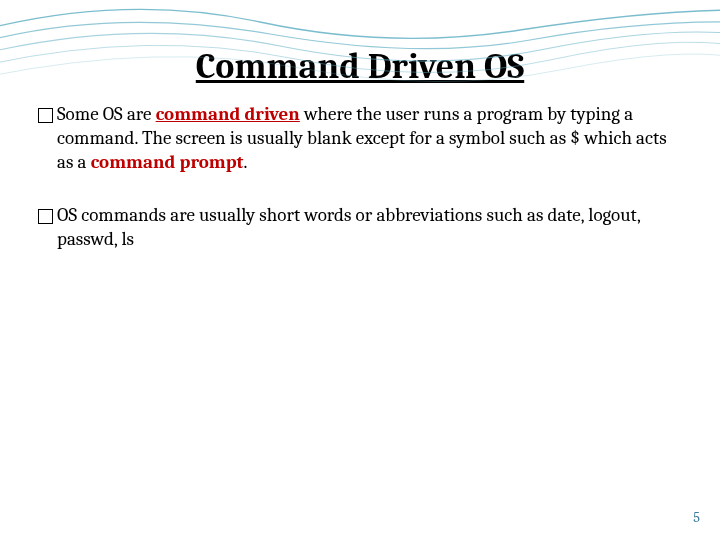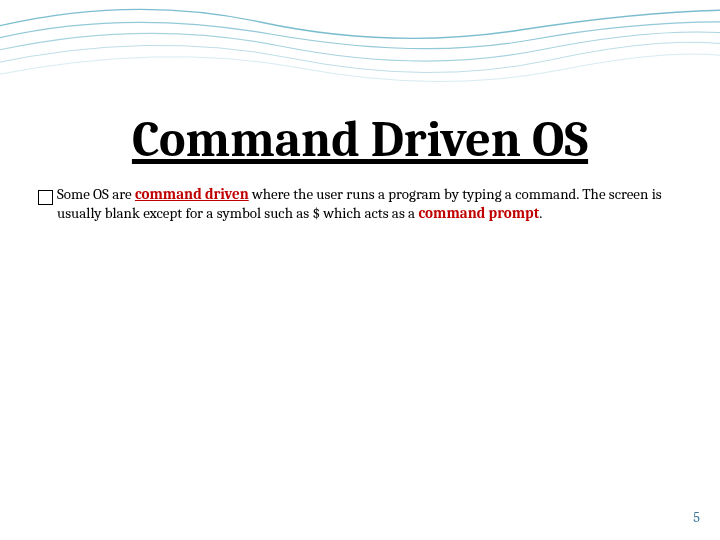--- a/index.html
+++ b/index.html
@@ -12,31 +12,31 @@
   .wave-decoration {
     position: absolute;
     top: 0;
     left: 0;
     width: 720px;
     height: 90px;
     pointer-events: none;
   }
   .slide-title {
     text-align: center;
-    font-size: 50px;
+    font-size: 36px;
     font-weight: bold;
     text-decoration: underline;
     color: #000000;
-    margin-top: 111px;
+    margin-top: 46px;
     margin-bottom: 16px;
     font-family: "Cambria", "Georgia", serif;
   }
   .body-content {
     padding: 0 44px 0 38px;
-    font-size: 15px;
+    font-size: 19px;
     line-height: 1.25;
     color: #000000;
   }
   .bullet-item {
     margin-bottom: 6px;
     display: flex;
     align-items: flex-start;
   }
   .bullet-square {
     display: inline-block;
@@ -89,16 +89,20 @@
   <div class="bullet-item">
     <span class="bullet-square"></span>
     <span class="bullet-text">
       <span>Some OS are </span><span class="keyword">command driven</span><span> where the user runs a program by typing a command. The screen is usually blank except for a symbol such as $ which acts as a </span><span class="keyword-nounder">command prompt</span><span>.</span>
     </span>
   </div>
 
   <div class="gap"></div>
 
 
+  <div class="bullet-item">
+    <span class="bullet-square"></span>
+    <span class="bullet-text">OS commands are usually short words or abbreviations such as date, logout, passwd, ls</span>
+  </div>
 
 </div>
 
 <div class="page-number">5</div>
 
 </body></html>

